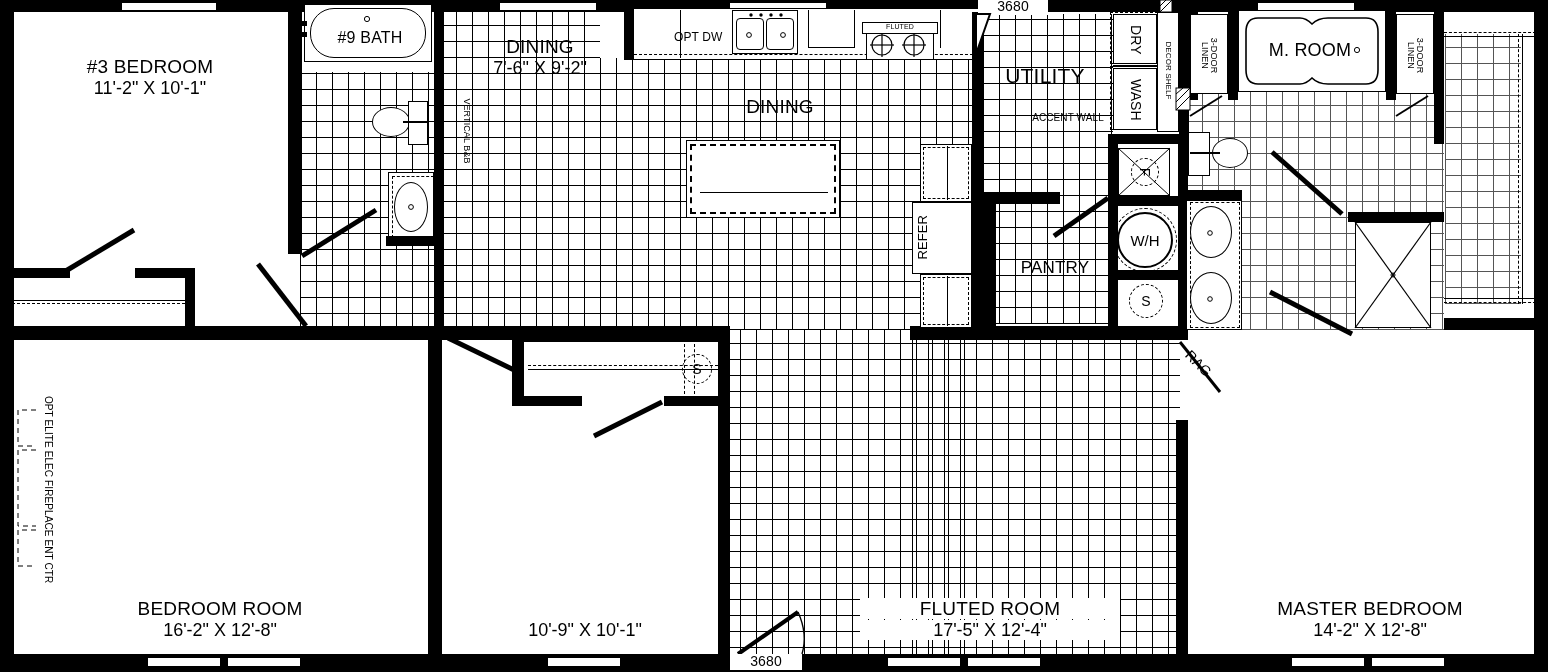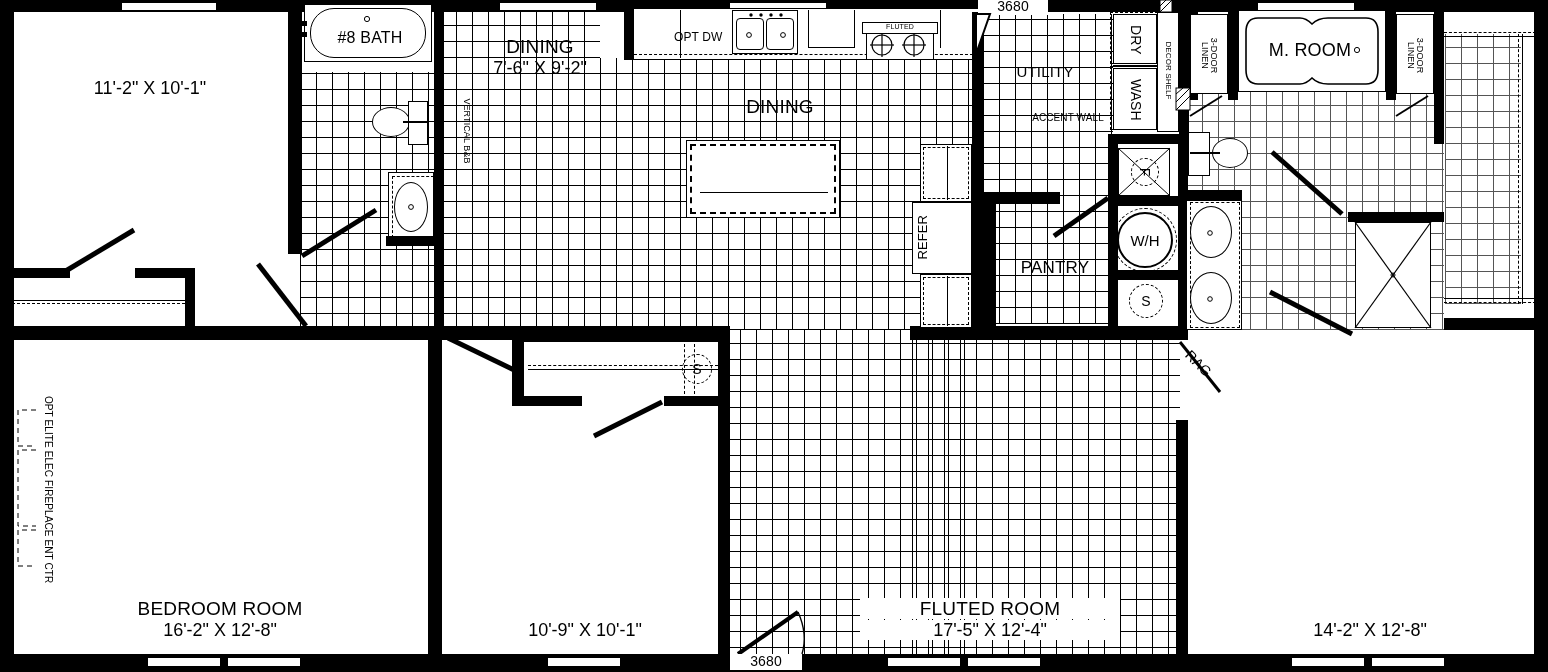--- a/index.html
+++ b/index.html
@@ -82,40 +82,41 @@
 
   <div class="win" style="left:148px;top:657px;width:72px;height:10px;"></div>
   <div class="win" style="left:228px;top:657px;width:72px;height:10px;"></div>
   <div class="win" style="left:548px;top:657px;width:72px;height:10px;"></div>
   <div class="win" style="left:888px;top:657px;width:72px;height:10px;"></div>
   <div class="win" style="left:968px;top:657px;width:72px;height:10px;"></div>
   <div class="win" style="left:1292px;top:657px;width:72px;height:10px;"></div>
   <div class="win" style="left:1372px;top:657px;width:72px;height:10px;"></div>
 
   <div class="wall" style="left:288px;top:0;width:14px;height:252px;"></div>
+  <div class="lbl rname" style="left:0px;top:56px;width:300px;">#3 BEDROOM</div>
   <div class="lbl rdim" style="left:0px;top:78px;width:300px;">11'-2" X 10'-1"</div>
 
   <div class="wall" style="left:10px;top:268px;width:60px;height:10px;"></div>
   <div class="wall" style="left:135px;top:268px;width:60px;height:10px;"></div>
   <div class="wall" style="left:185px;top:268px;width:10px;height:62px;"></div>
   <div class="thin" style="left:12px;top:300px;width:178px;height:1px;"></div>
   <div class="dashthin" style="left:12px;top:303px;width:178px;height:1px;border-width:1px 0 0 0;"></div>
   <svg class="ov" style="left:60px;top:228px;width:80px;height:48px;">
     <line x1="4" y1="44" x2="74" y2="2" stroke="#000" stroke-width="5"></line>
   </svg>
 
   <svg class="ov" style="left:256px;top:262px;width:58px;height:70px;">
     <line x1="2" y1="2" x2="50" y2="64" stroke="#000" stroke-width="5"></line>
   </svg>
 
   <div class="wall" style="left:434px;top:0;width:10px;height:330px;"></div>
 
   <div class="boxthin" style="left:304px;top:4px;width:128px;height:58px;"></div>
   <div class="boxthin" style="left:310px;top:8px;width:116px;height:50px;border-radius:24px;"></div>
-  <div class="lbl rname" style="left:305px;top:29px;width:130px;font-size:16px;">#8 BATH</div>
+  <div class="lbl rname" style="left:305px;top:29px;width:130px;font-size:16px;">#9 BATH</div>
   <svg class="ov" style="left:362px;top:14px;width:10px;height:10px;">
     <circle cx="5" cy="5" r="2.6" fill="none" stroke="#000" stroke-width="1"></circle>
   </svg>
   <svg class="ov" style="left:296px;top:20px;width:18px;height:26px;">
     <rect x="0" y="1" width="11" height="5" fill="#000"></rect>
     <rect x="0" y="12" width="11" height="5" fill="#000"></rect>
   </svg>
 
   <div class="oval" style="left:372px;top:107px;width:38px;height:30px;"></div>
   <div class="boxthin" style="left:408px;top:101px;width:20px;height:44px;"></div>
@@ -187,21 +188,21 @@
   <div class="dashthin" style="left:923px;top:147px;width:46px;height:52px;"></div>
   <div class="thin" style="left:947px;top:146px;width:1px;height:54px;"></div>
   <div class="box" style="left:912px;top:202px;width:60px;height:72px;"></div>
   <div class="lbl small vert rotn90" style="left:888px;top:230px;width:70px;font-size:13px;">REFER</div>
   <div class="box" style="left:920px;top:274px;width:52px;height:54px;"></div>
   <div class="dashthin" style="left:923px;top:277px;width:46px;height:48px;"></div>
   <div class="thin" style="left:947px;top:276px;width:1px;height:50px;"></div>
   <div class="wall" style="left:972px;top:132px;width:12px;height:196px;"></div>
 
   <div class="wall" style="left:972px;top:12px;width:12px;height:122px;"></div>
-  <div class="lbl rname" style="left:990px;top:64px;width:110px;font-size:15px;">UTILITY</div>
+  <div class="lbl rname" style="left:990px;top:64px;width:110px;font-size:21px;">UTILITY</div>
   <div class="lbl tiny" style="left:1018px;top:112px;width:100px;font-size:10px;">ACCENT WALL</div>
 
   <div class="win" style="left:980px;top:2px;width:64px;height:9px;"></div>
   <div class="lbl small" style="left:978px;top:-1px;width:70px;font-size:14px;background:#fff;">3680</div>
   <svg class="ov" style="left:974px;top:12px;width:24px;height:44px;">
     <path d="M2 2 L16 2 L2 42 Z" fill="#fff" stroke="#000" stroke-width="2"></path>
   </svg>
 
   <div class="box" style="left:1113px;top:14px;width:44px;height:50px;"></div>
   <div class="dashthin" style="left:1110px;top:12px;width:48px;height:52px;"></div>
@@ -365,15 +366,16 @@
   </svg>
   <div class="lbl small" style="left:730px;top:654px;width:72px;font-size:14px;background:#fff;">3680</div>
 
   <svg class="ov" style="left:1178px;top:340px;width:48px;height:58px;">
     <line x1="2" y1="2" x2="42" y2="52" stroke="#000" stroke-width="3"></line>
   </svg>
   <div class="lbl small vert rot45" style="left:1168px;top:356px;width:60px;font-size:14px;">RAG</div>
 
   <div class="wall" style="left:1176px;top:420px;width:12px;height:252px;"></div>
 
+  <div class="lbl rname" style="left:1220px;top:598px;width:300px;">MASTER BEDROOM</div>
   <div class="lbl rdim" style="left:1220px;top:620px;width:300px;">14'-2" X 12'-8"</div>
 
 </div>
 
 </body></html>

